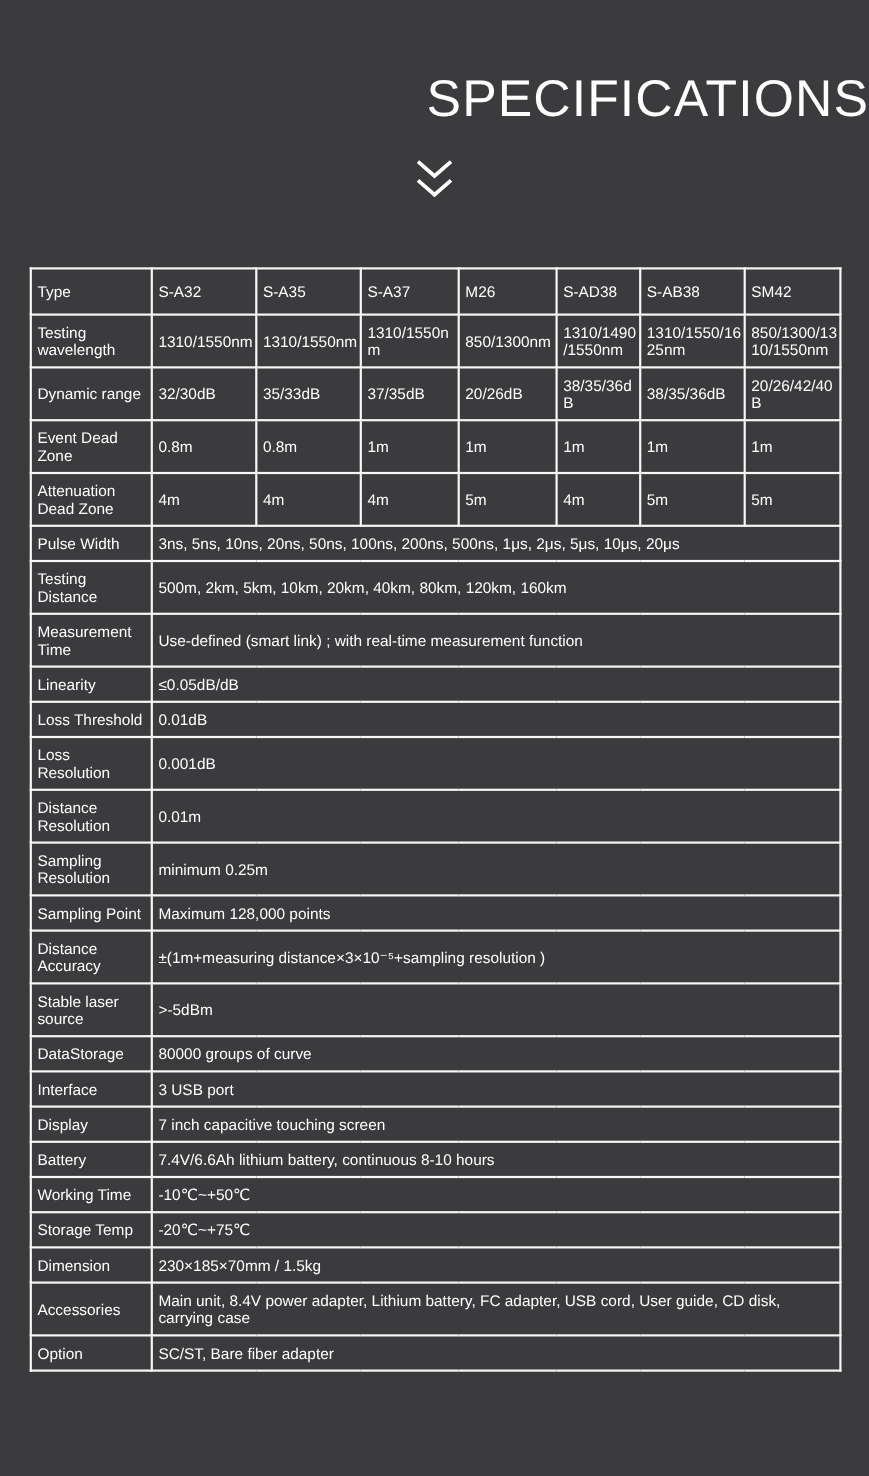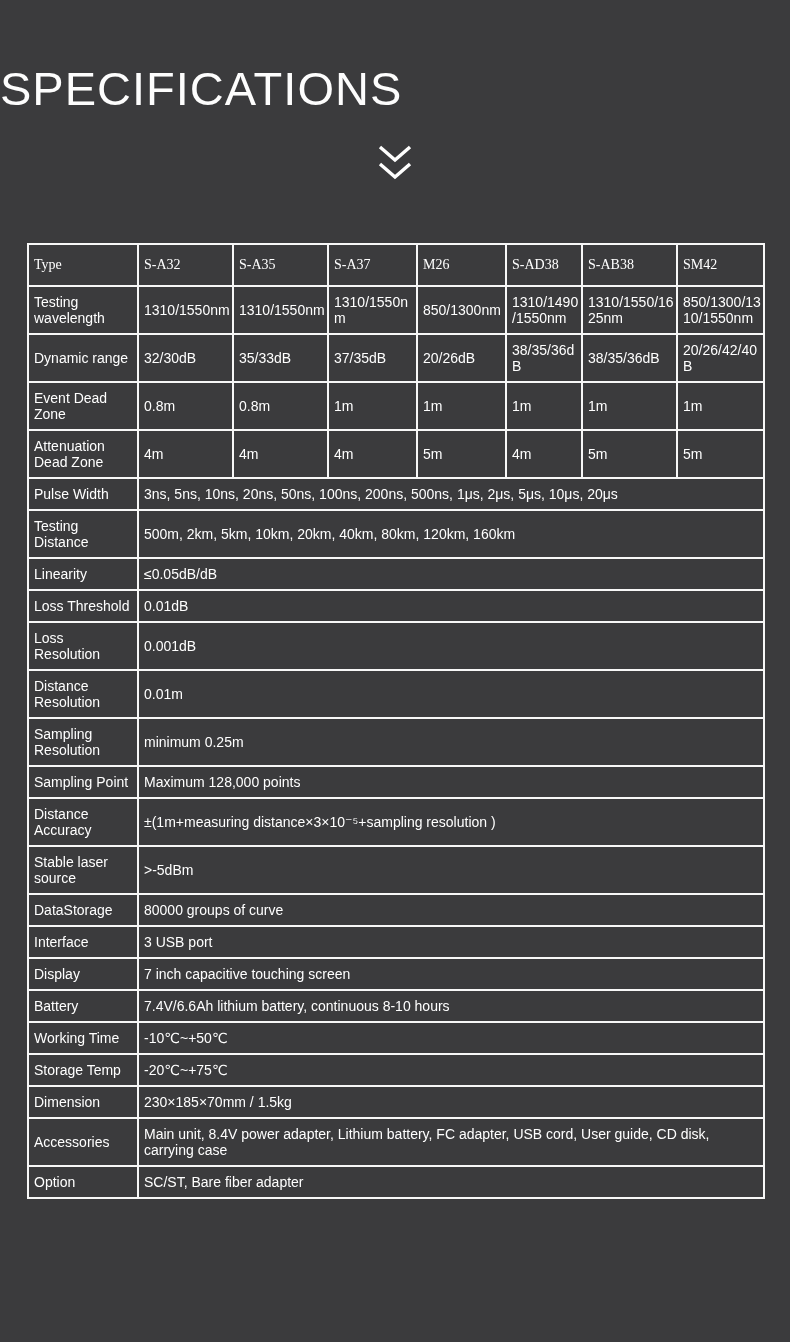--- a/index.html
+++ b/index.html
@@ -5,21 +5,21 @@
   html,body { margin:0; padding:0; }
   body {
     width:790px; height:1342px;
     background:#3b3b3d;
     font-family:"Liberation Sans","DejaVu Sans",sans-serif;
     color:#ffffff;
     overflow:hidden;
   }
   .page-title {
     margin:62px 0 0 0;
-    text-align:left;
+    text-align:right;
     font-size:47px;
     font-weight:400;
     letter-spacing:1px;
     line-height:1.15;
     color:#fdfdfd;
   }
   .chevron-wrap {
     margin:28px auto 0 auto;
     width:40px; height:40px;
     display:flex; align-items:center; justify-content:center;
@@ -42,21 +42,20 @@
     vertical-align:middle;
     color:#ffffff;
     white-space:pre-line;
     word-break:break-all;
     overflow:hidden;
   }
   .spec-table th {
     padding-top:12px;
     padding-bottom:12px;
     word-break:normal;
-    font-family:Liberation Serif, serif;
   }
   .spec-table td.row-label {
     word-break:normal;
   }
 </style>
 </head>
 <body>
 
 <h1 class="page-title">SPECIFICATIONS</h1>
 
@@ -143,20 +142,25 @@
       <tr>
         <td class="row-label">Pulse Width</td>
         <td colspan="7">3ns, 5ns, 10ns, 20ns, 50ns, 100ns, 200ns, 500ns, 1μs, 2μs, 5μs, 10μs, 20μs</td>
       </tr>
       <tr>
         <td class="row-label">Testing
 Distance</td>
         <td colspan="7">500m, 2km, 5km, 10km, 20km, 40km, 80km, 120km, 160km</td>
       </tr>
       <tr>
+        <td class="row-label">Measurement
+Time</td>
+        <td colspan="7">Use-defined (smart link) ; with real-time measurement function</td>
+      </tr>
+      <tr>
         <td class="row-label">Linearity</td>
         <td colspan="7">≤0.05dB/dB</td>
       </tr>
       <tr>
         <td class="row-label">Loss Threshold</td>
         <td colspan="7">0.01dB</td>
       </tr>
       <tr>
         <td class="row-label">Loss
 Resolution</td>

